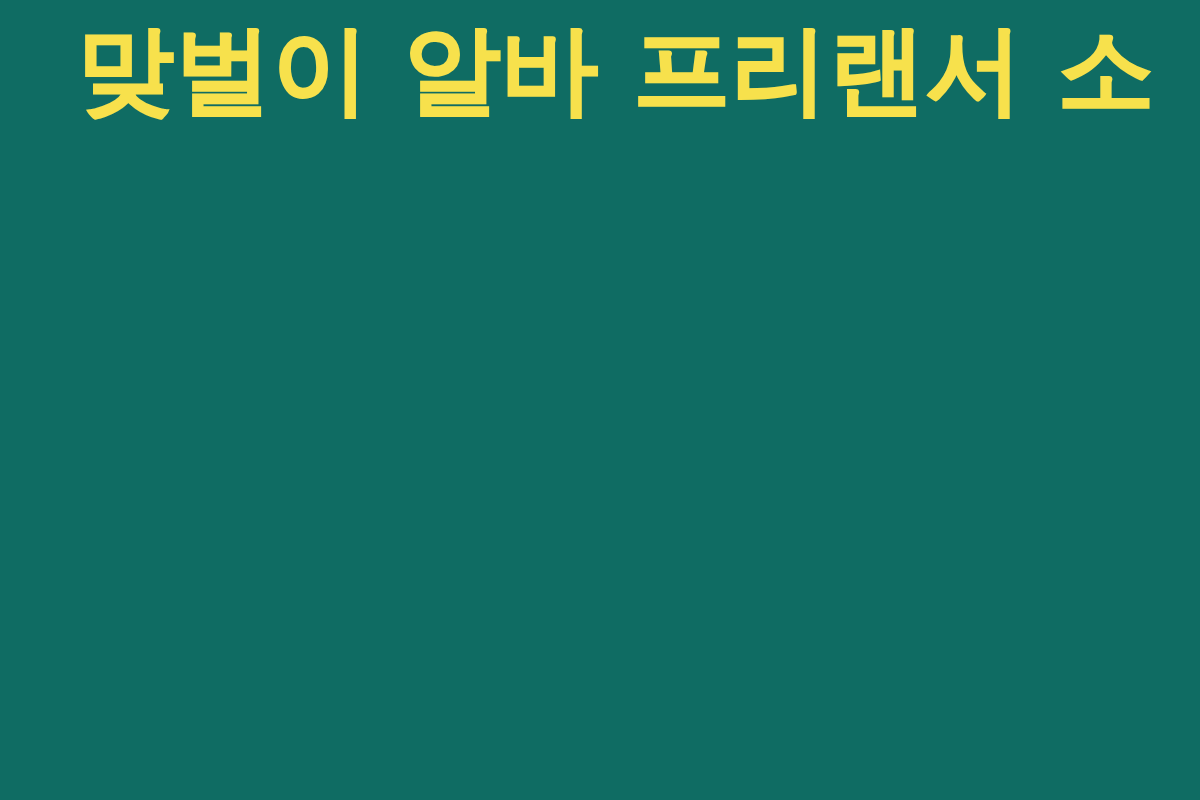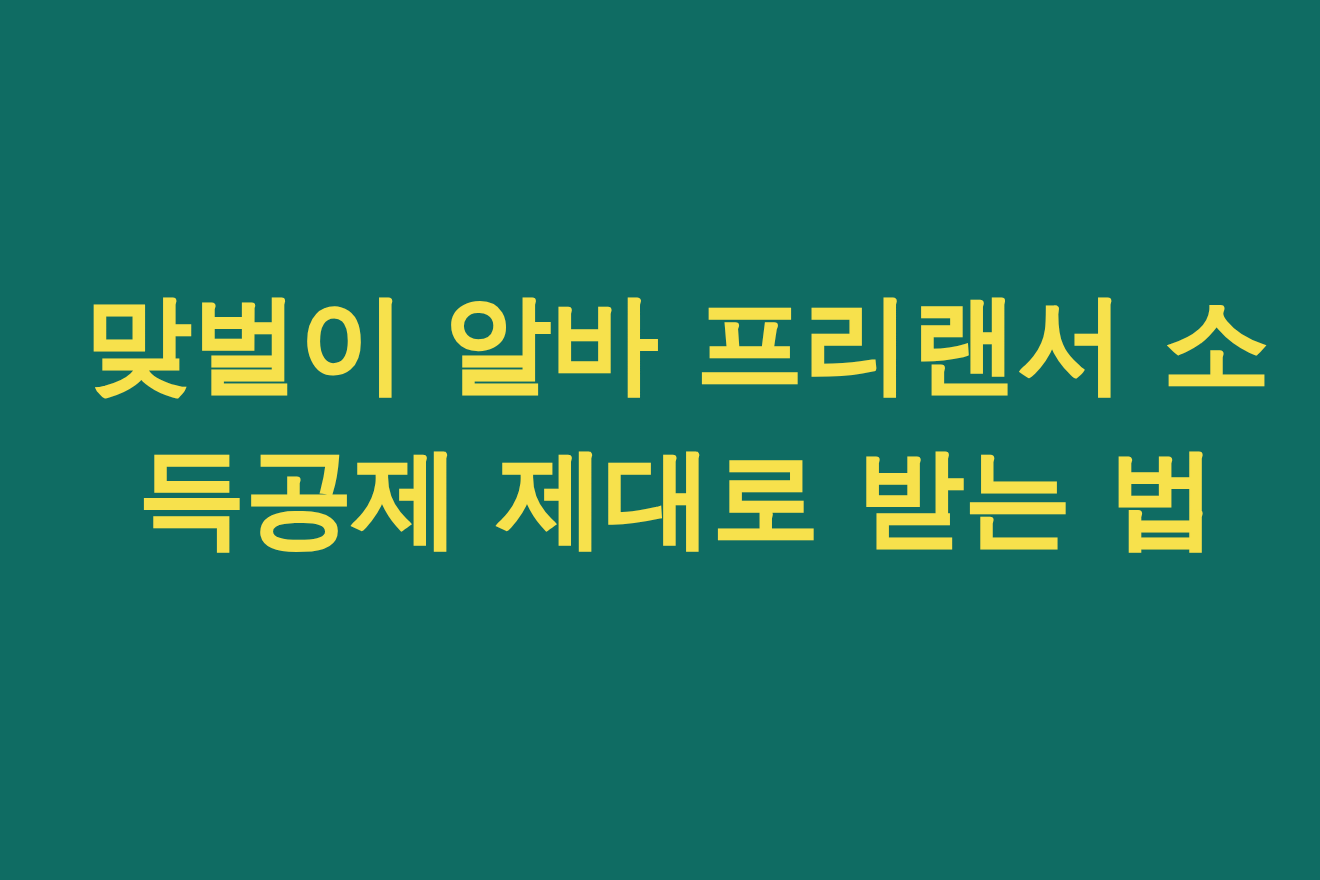--- a/index.html
+++ b/index.html
@@ -22,21 +22,20 @@
 
   #title-block {
     position: absolute;
     left: 0;
     right: 0;
     top: 0;
     height: 800px;
     display: flex;
     flex-direction: column;
     align-items: center;
-    justify-content: center;
     
     padding-bottom: 36px;
     box-sizing: border-box;
     margin-left: 32px;
   }
 
   .title-line {
     display: block;
     width: 100%;
     text-align: center;
@@ -55,17 +54,16 @@
 </style>
 </head>
 <body>
 
 <div id="banner-canvas" style="background-color: rgb(15, 108, 99); width: 1200px; height: 800px;">
 
   <div id="title-block" style="height: 800px;">
 
     <span class="title-line" style="color: rgb(247, 225, 76); -webkit-text-stroke-color: rgb(247, 225, 76);">맞벌이 알바 프리랜서 소</span>
 
-    <span class="title-line" style="color: rgb(247, 225, 76); -webkit-text-stroke-color: rgb(247, 225, 76);">득공제 제대로 받는 법</span>
 
   </div>
 
 </div>
 
 </body></html>

